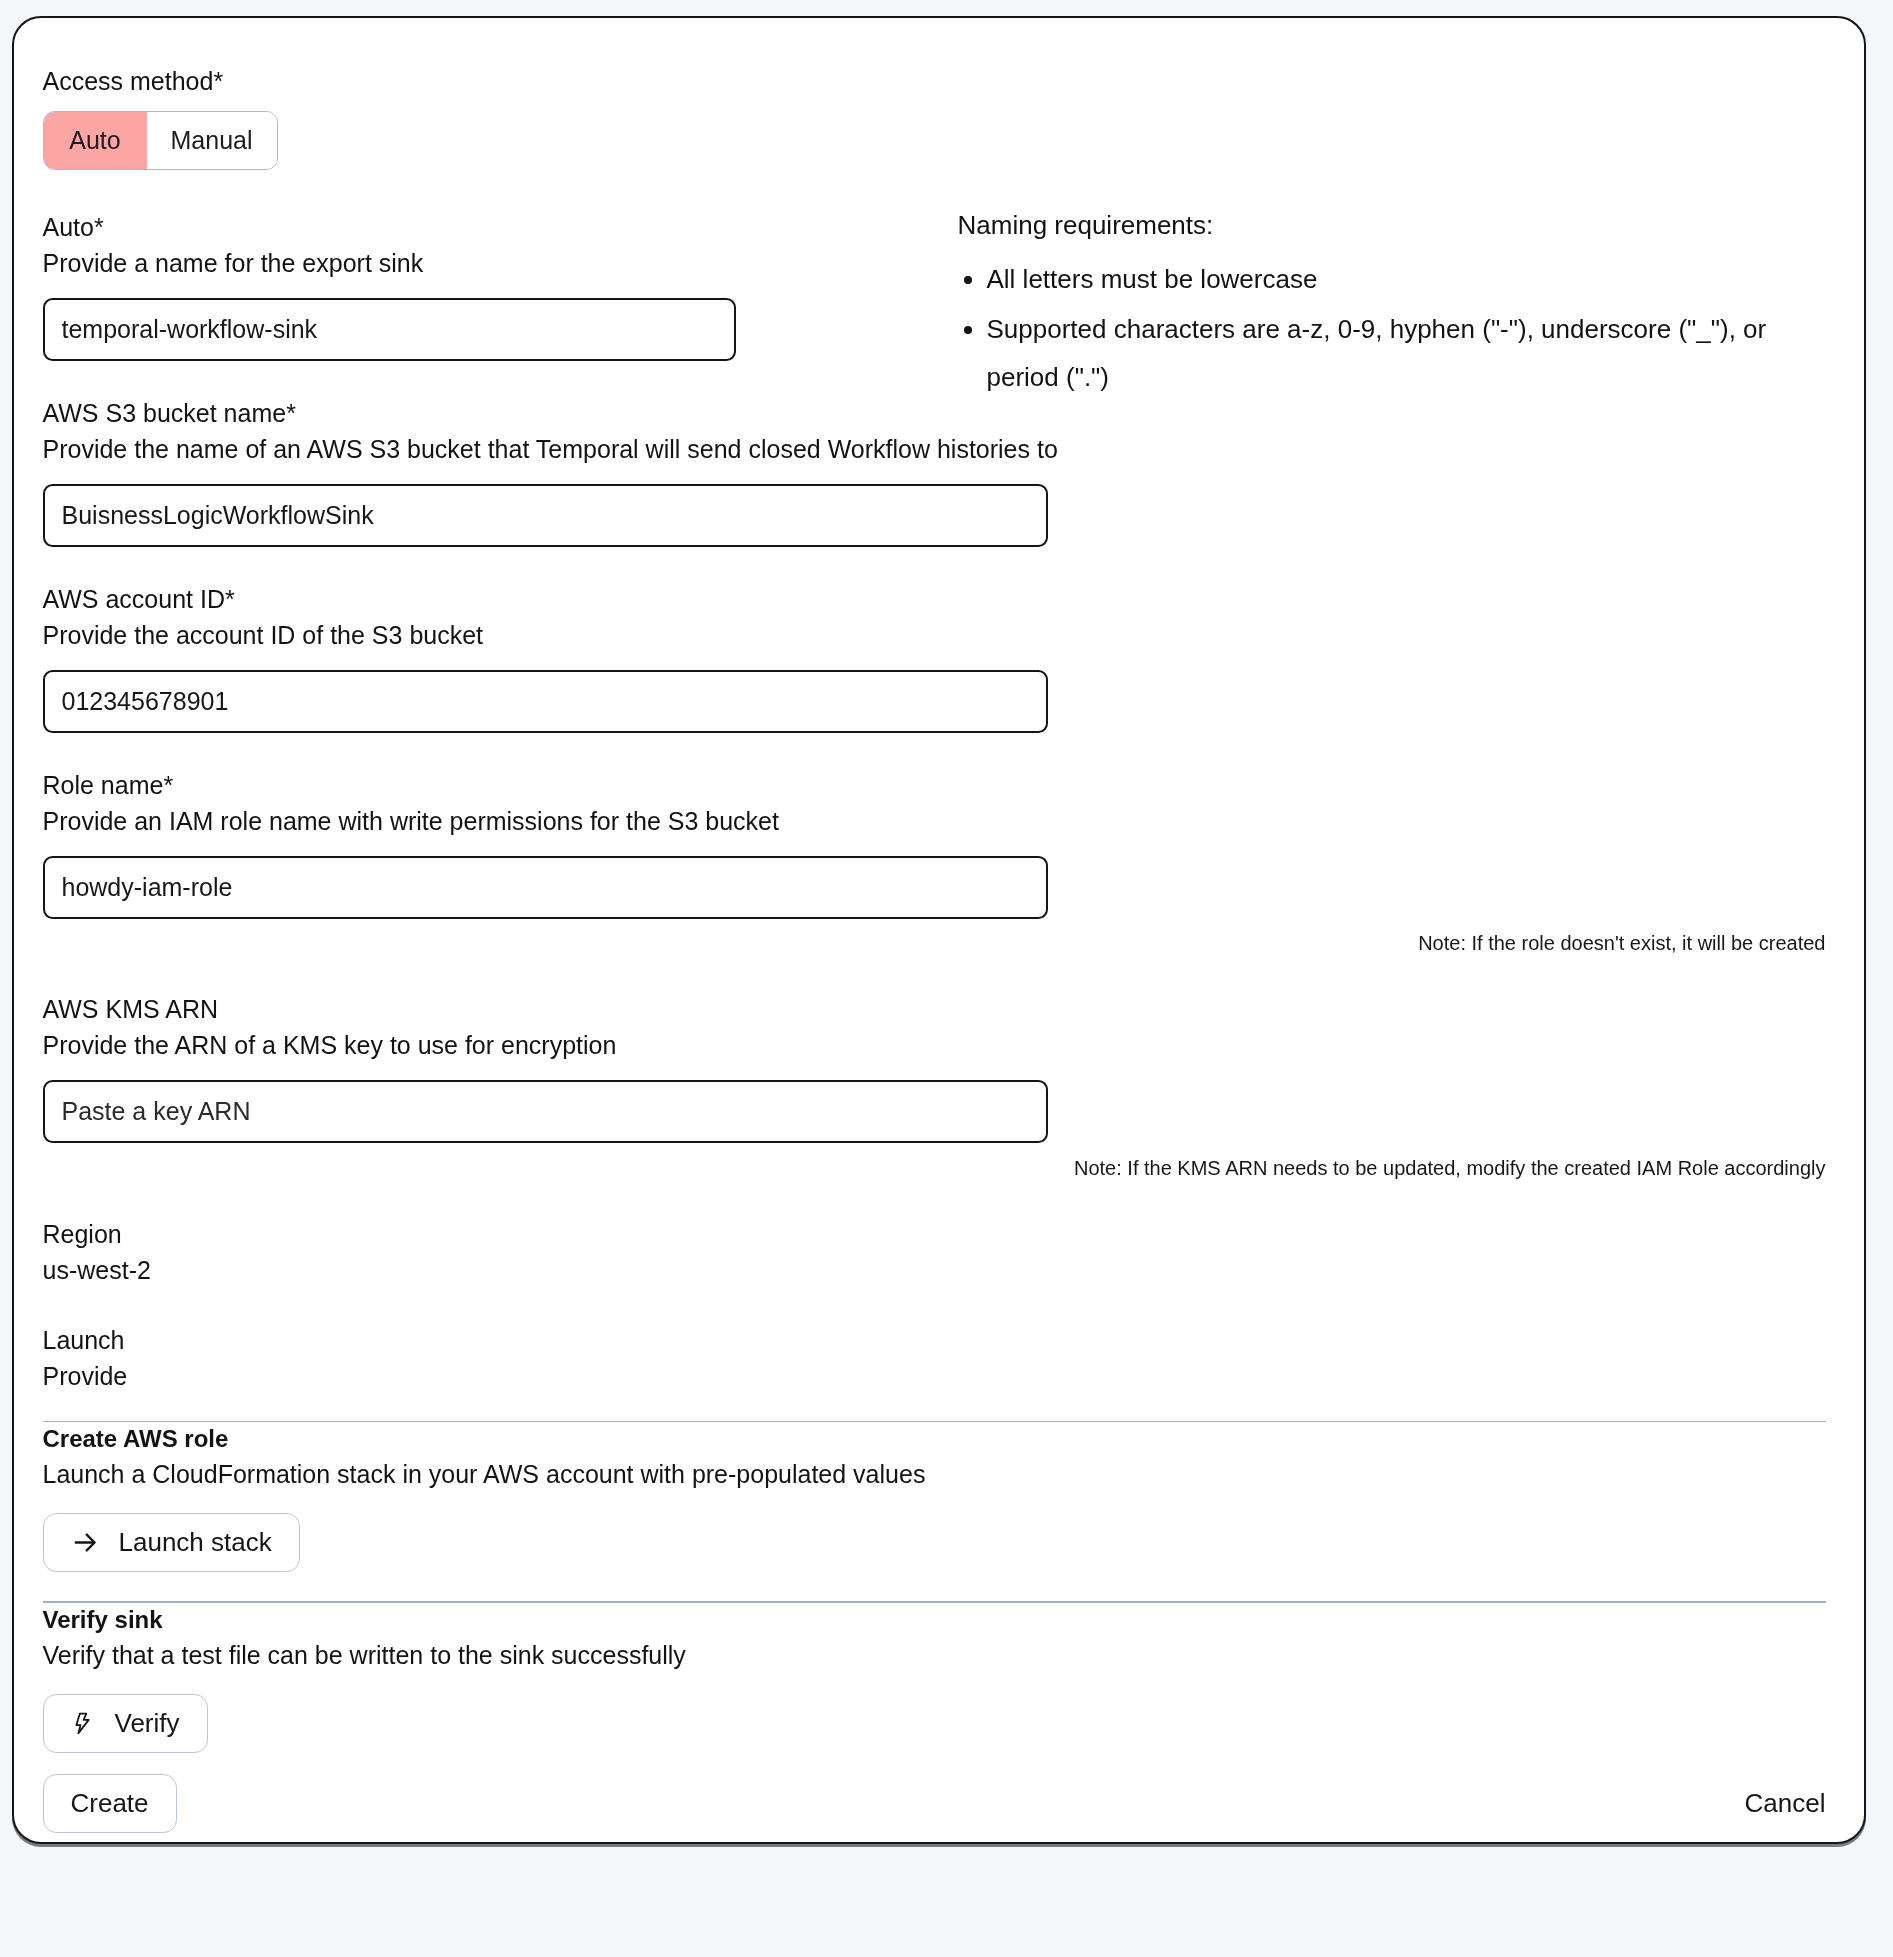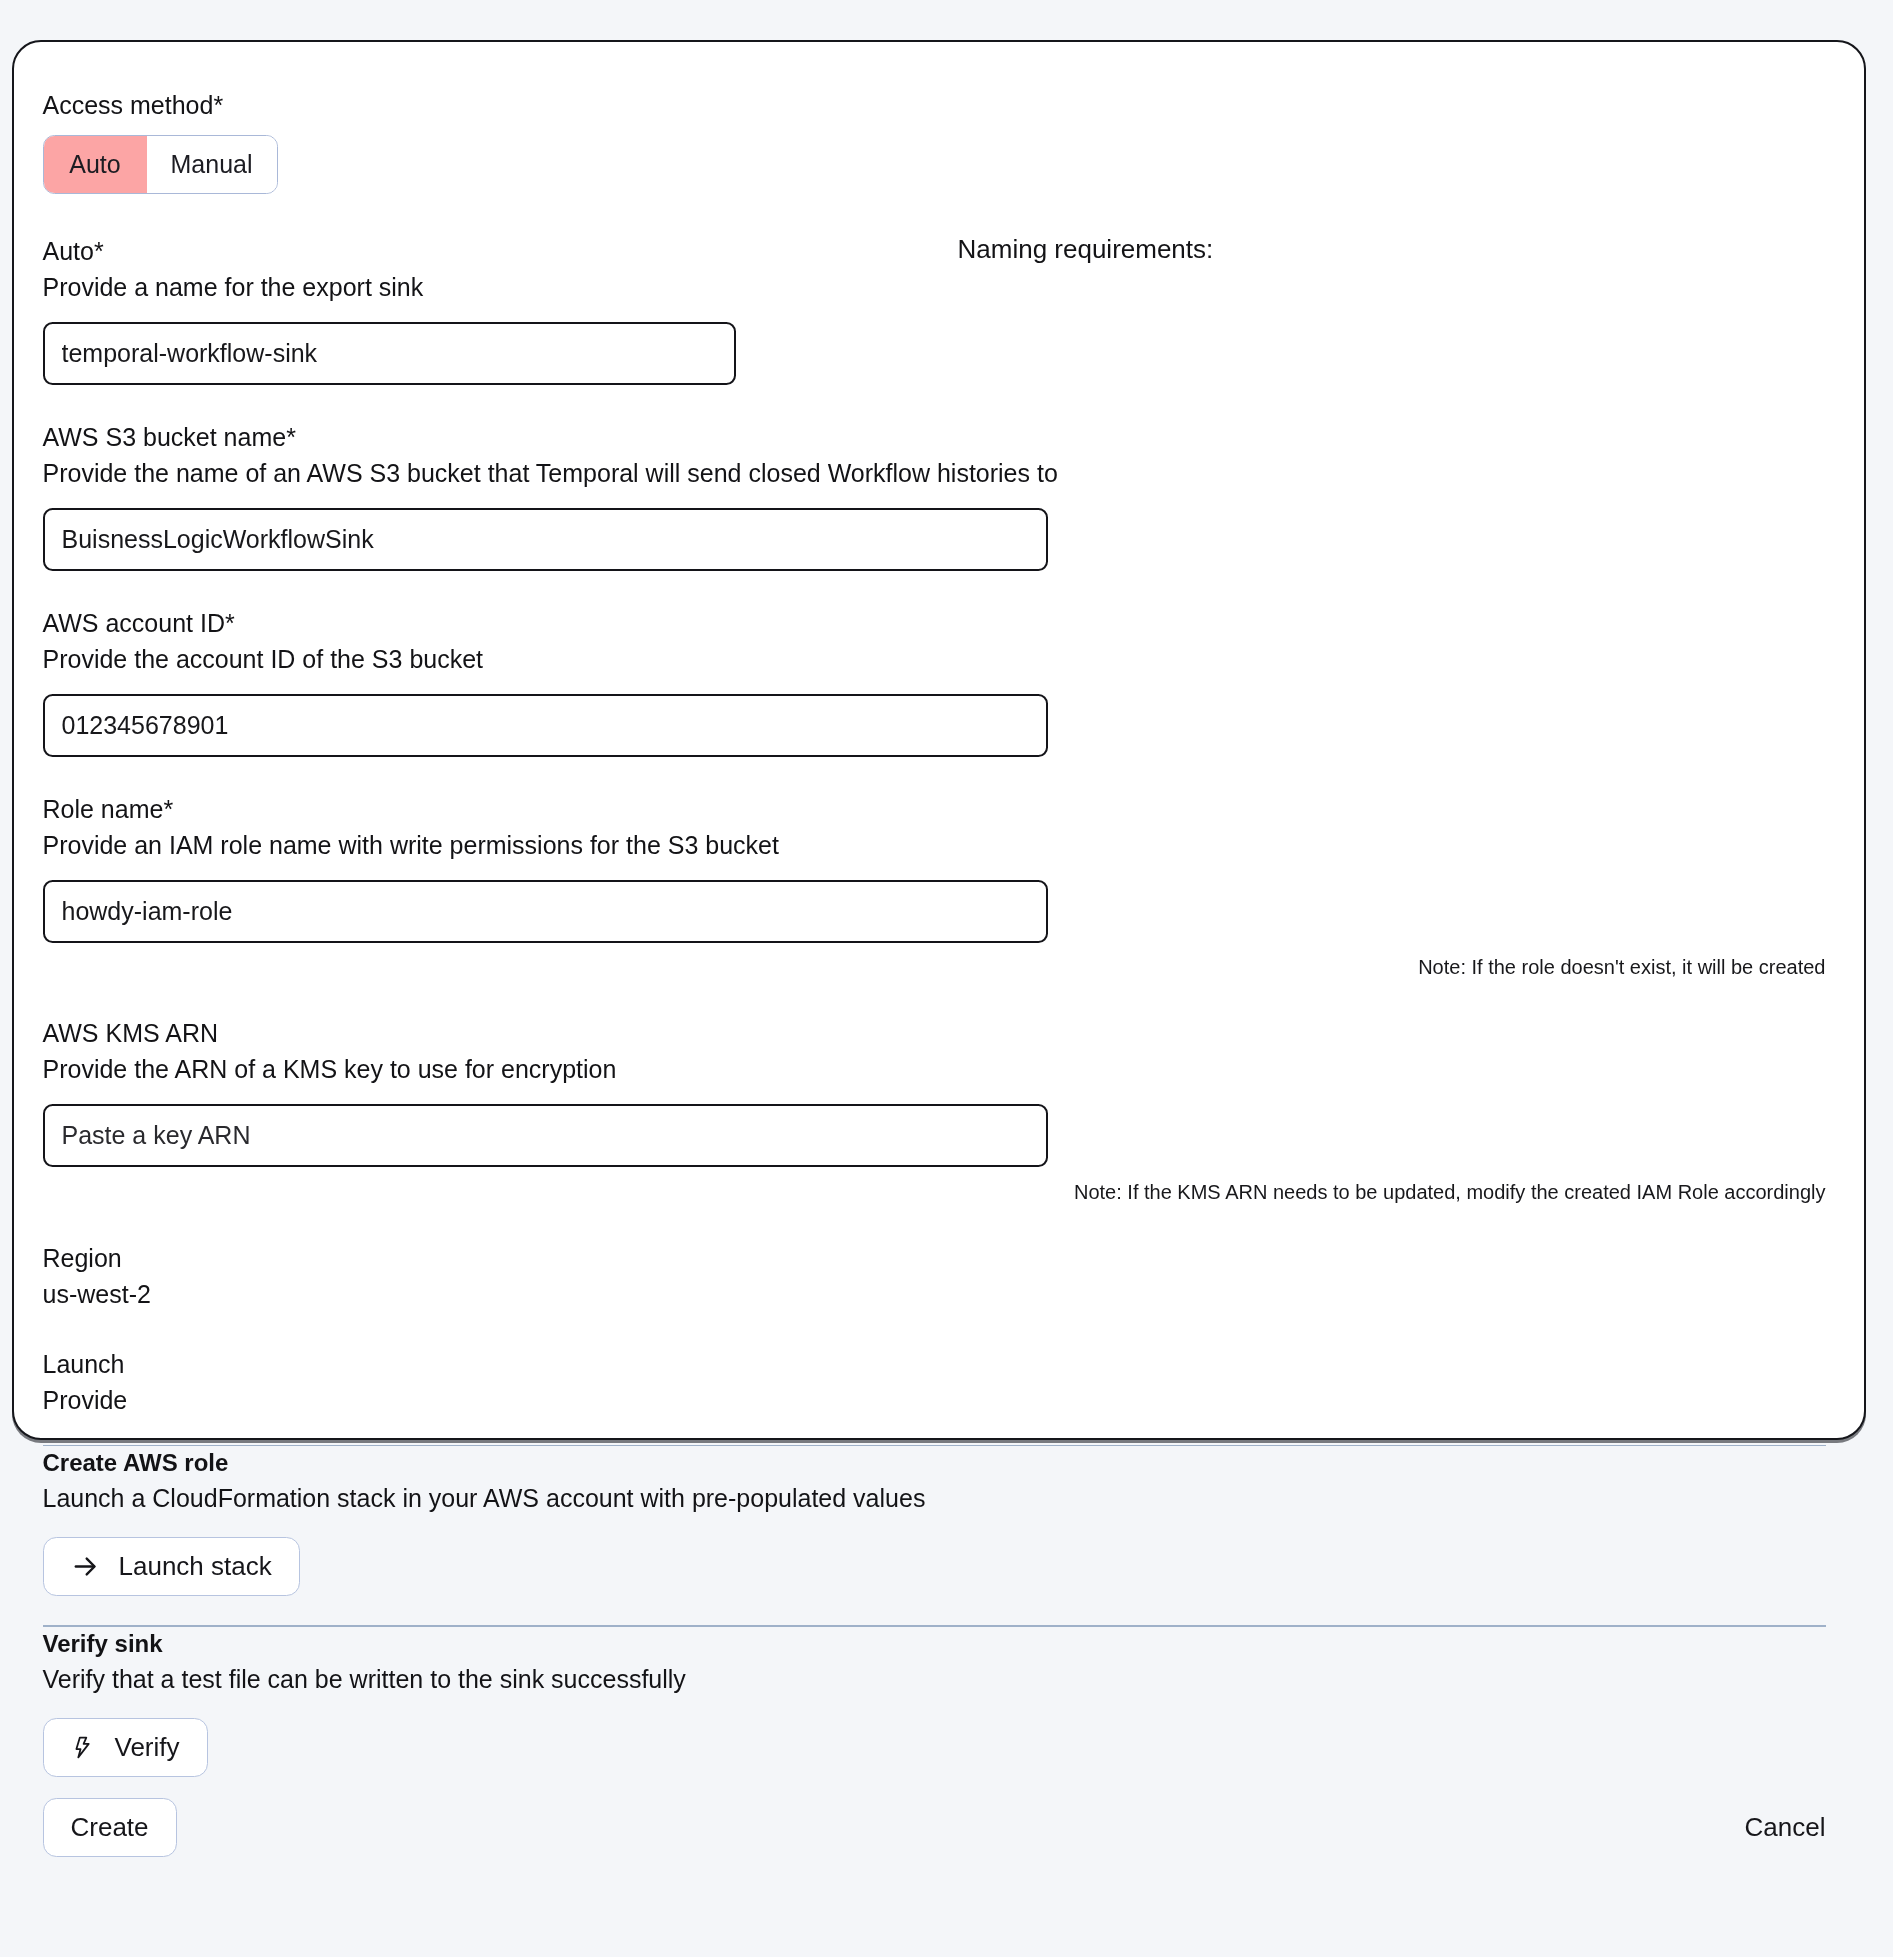--- a/index.html
+++ b/index.html
@@ -5,22 +5,22 @@
   * { box-sizing: border-box; margin: 0; padding: 0; }
   html,body { width:1894px; height:1958px; }
   body {
     background:#f4f6f9;
     font-family:"Liberation Sans","DejaVu Sans",sans-serif;
     color:#141419;
     position:relative;
     overflow:hidden;
   }
   .card {
-    position:absolute; left:11.5px; top:40px;
-    width:1854px; height:1400px;
+    position:absolute; left:11.5px; top:16px;
+    width:1854px; height:1828px;
     background:#ffffff;
     border:2.9px solid #15161b;
     border-radius:29px;
     box-shadow:0 2.9px 0 rgba(18,20,28,0.55);
     padding:45px 38px 4px 29px;
     position:absolute;
   }
   .label, .desc, .value {
     font-size:25px; line-height:36px; color:#131316;
   }
@@ -107,20 +107,24 @@
 
   <div class="label">Access method*</div>
 
   <div class="toggle">
     <div class="seg seg-auto">Auto</div>
     <div class="seg seg-manual">Manual</div>
   </div>
 
   <div class="naming">
     <div class="title">Naming requirements:</div>
+    <ul>
+      <li>All letters must be lowercase</li>
+      <li>Supported characters are a-z, 0-9, hyphen ("-"), underscore ("_"), or period (".")</li>
+    </ul>
   </div>
 
   <div class="label mt-name">Auto*</div>
   <div class="desc">Provide a name for the export sink</div>
   <input class="text-input w-narrow" type="text" value="temporal-workflow-sink" style="">
 
   <div class="label mt-section">AWS S3 bucket name*</div>
   <div class="desc">Provide the name of an AWS S3 bucket that Temporal will send closed Workflow histories to</div>
   <input class="text-input w-wide" type="text" value="BuisnessLogicWorkflowSink" style="">
 

